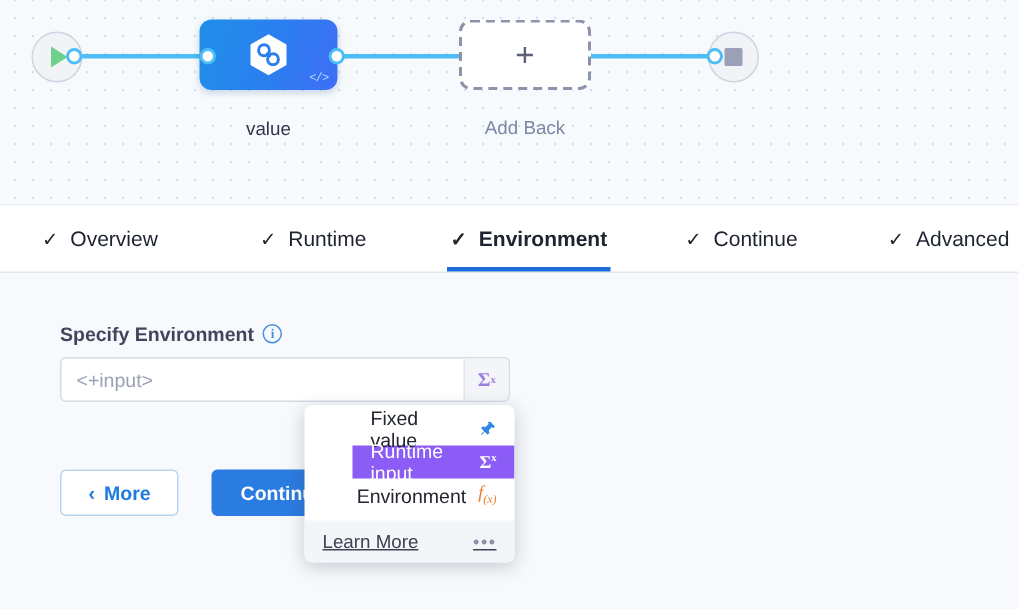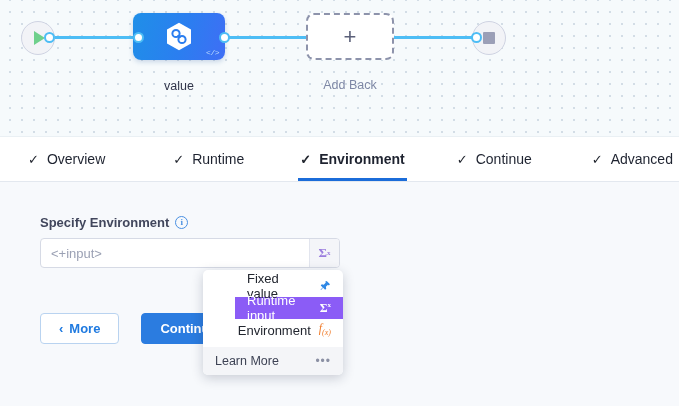--- a/index.html
+++ b/index.html
@@ -169,21 +169,21 @@
     gap: 8px; padding: 0 12px; font-size: 13px; color: #22262f; margin-left: 32px;
   }
   .dd-item.selected { background: #8b5cf6; color: #ffffff; }
   .dd-icon { font-size: 12px; line-height: 1; }
   .icon-pin { color: #2f88e5; }
   .icon-sigma { color: #ffffff; font-family: "Liberation Serif", serif; font-weight: bold; }
   .icon-fx { color: #f07c2a; font-style: italic; font-family: "Liberation Serif", serif; }
   .dd-footer {
     margin-top: 6px; height: 28px; background: #f4f5f8;
     display: flex; align-items: center; justify-content: space-between;
-    padding: 0 12px; font-size: 12.5px; color: #3d4254;
+    padding: 0 12px; font-size: 12.5px; color: #3d4254; text-decoration: underline;
   }
   .dots { color: #8b90a4; letter-spacing: 1px; font-size: 12px; }
 </style>
 </head>
 <body>
 
 <div id="app">
 
   <div class="canvas">
 

